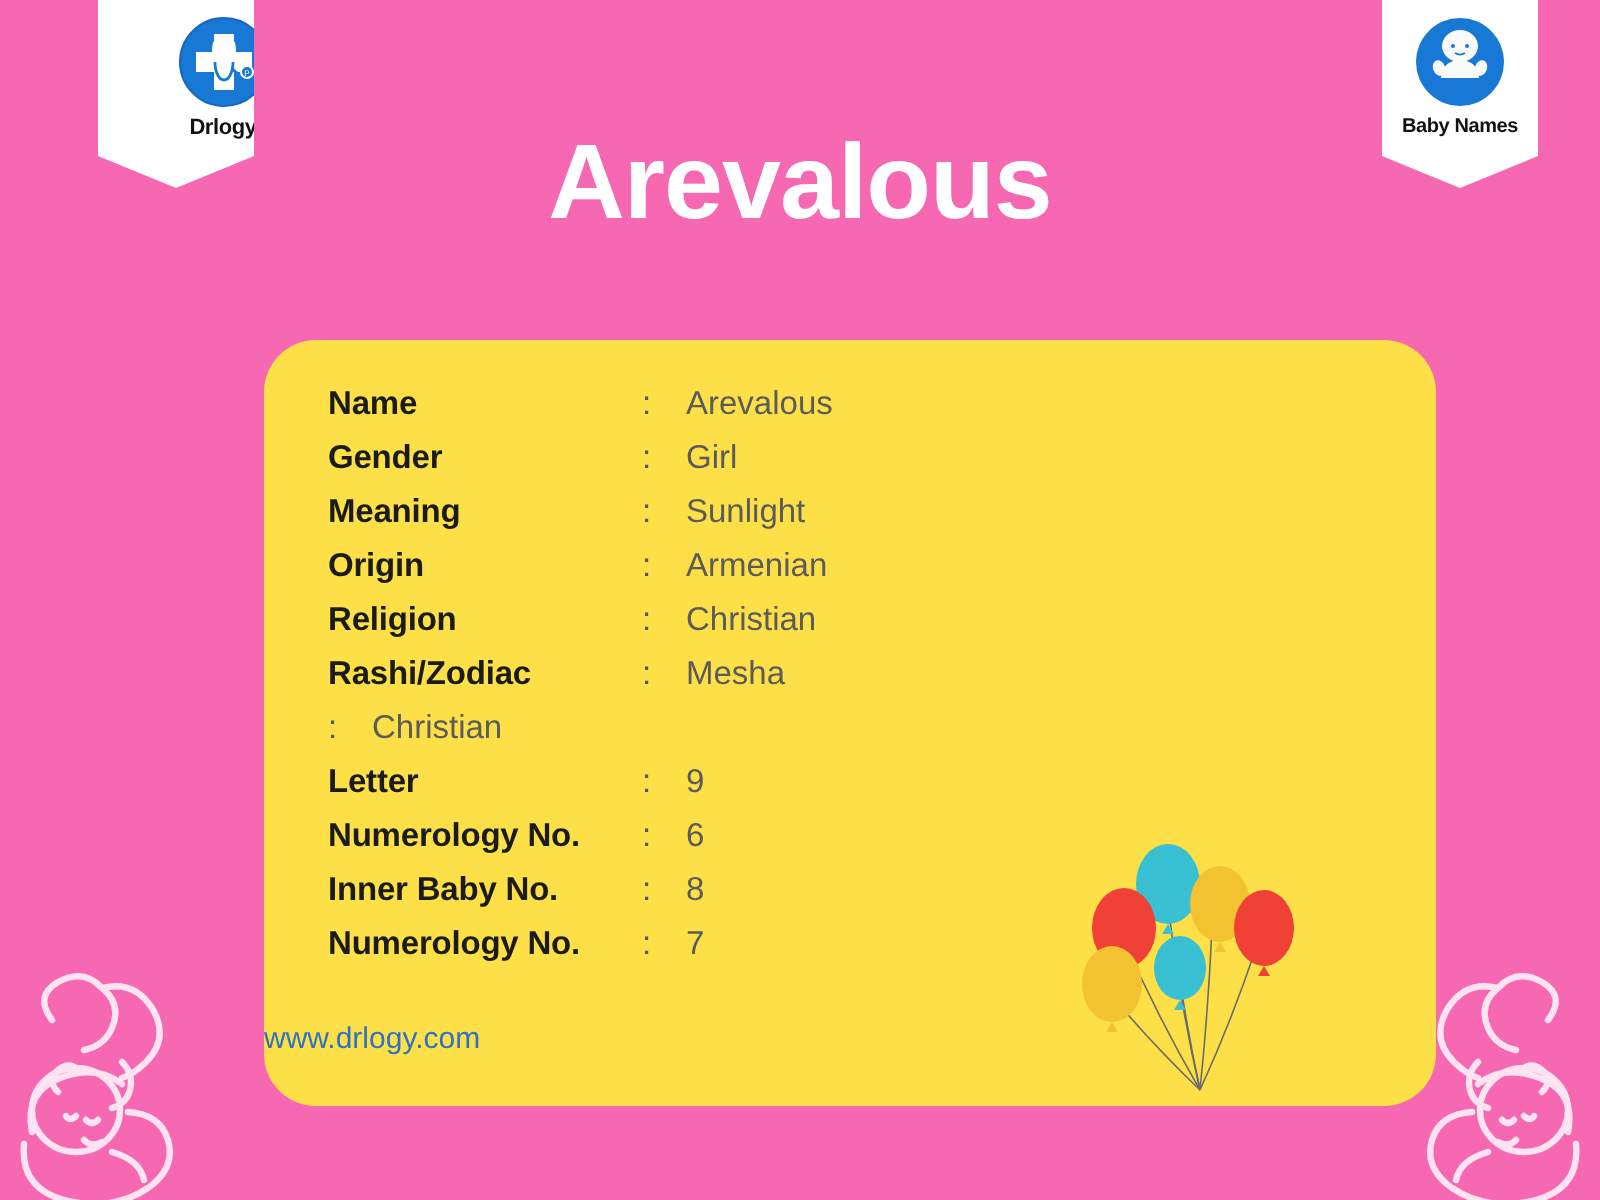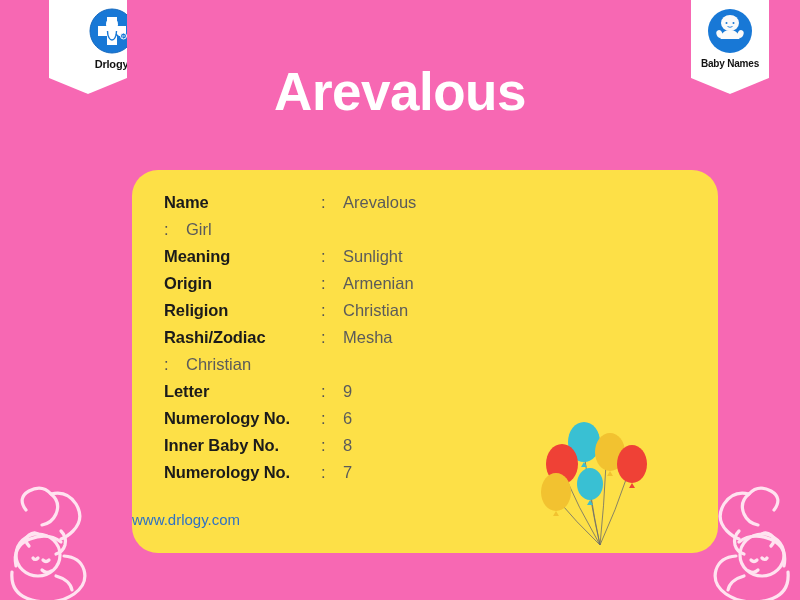--- a/index.html
+++ b/index.html
@@ -110,20 +110,21 @@
 
   <div class="table">
 
     <div class="row">
       <span class="lbl">Name</span>
       <span class="colon">:</span>
       <span class="val">Arevalous</span>
     </div>
 
     <div class="row">
+      <span class="lbl">Gender</span>
       <span class="colon">:</span>
       <span class="val">Girl</span>
     </div>
 
     <div class="row">
       <span class="lbl">Meaning</span>
       <span class="colon">:</span>
       <span class="val">Sunlight</span>
     </div>
 

